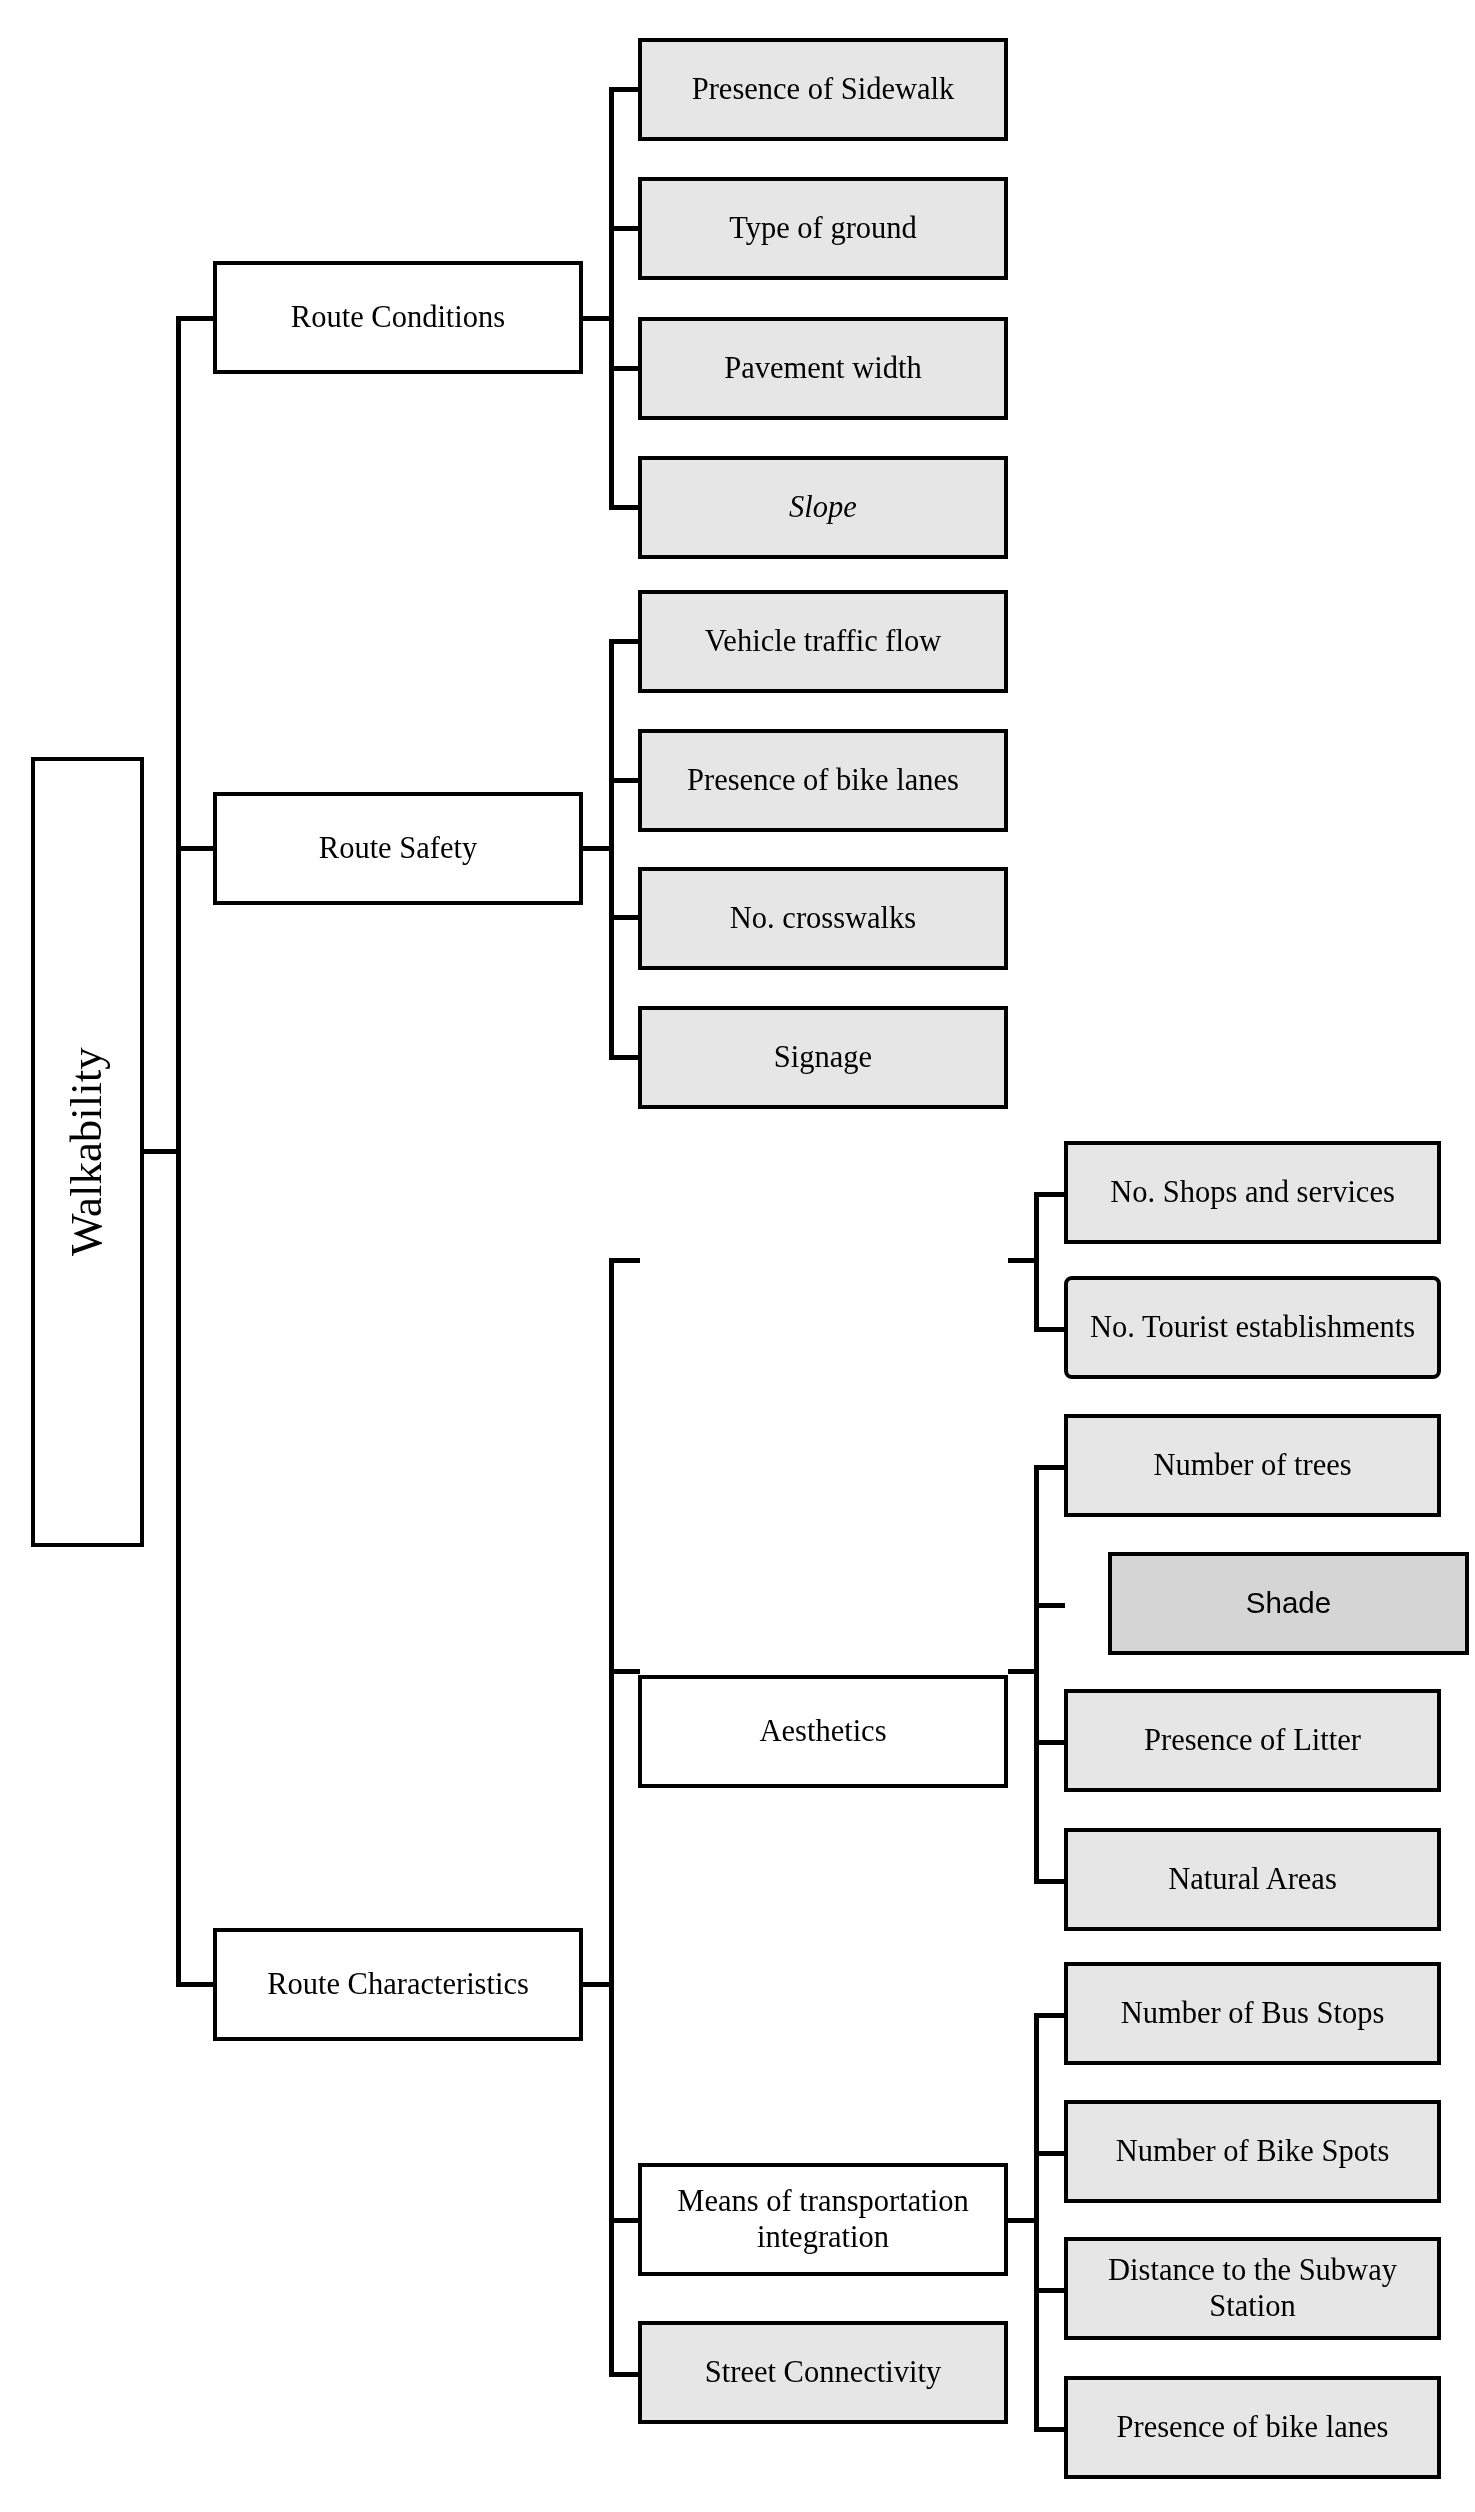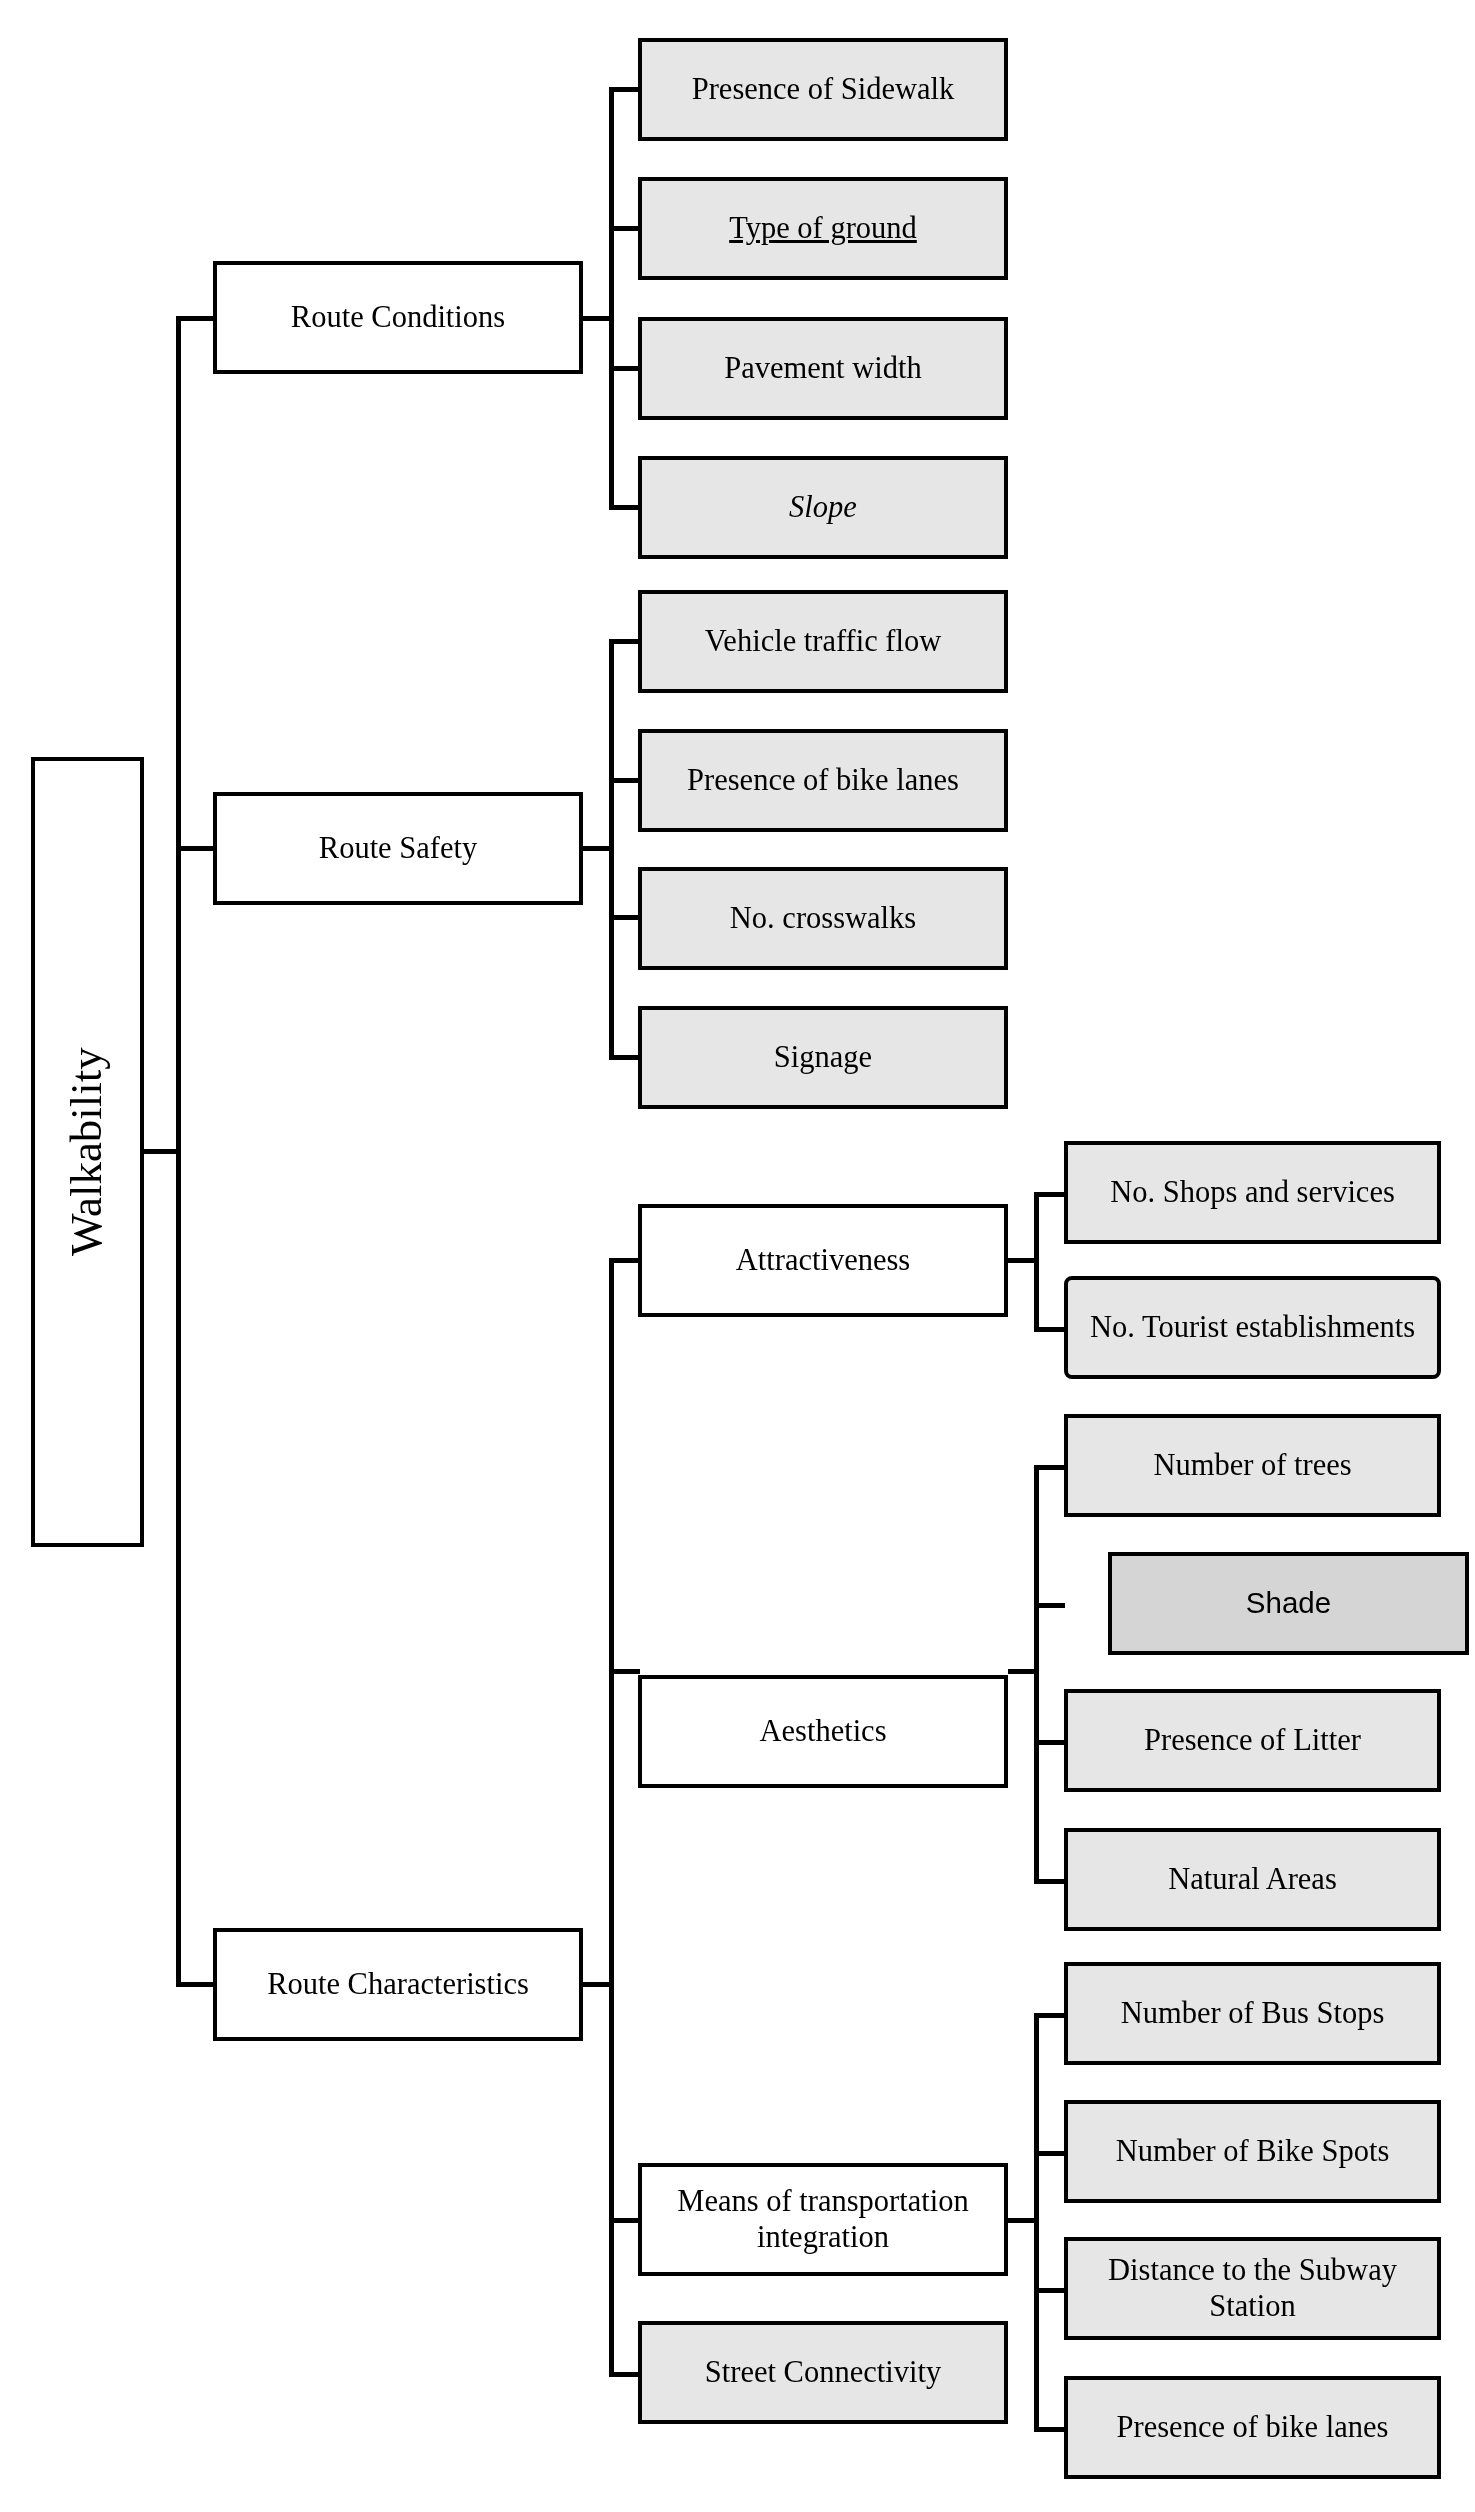--- a/index.html
+++ b/index.html
@@ -115,21 +115,21 @@
   <div class="node cat" style="left:213px;top:792px;width:370px;height:113px;">
     <span class="lbl">Route Safety</span>
   </div>
   <div class="node cat" style="left:213px;top:1928px;width:370px;height:113px;">
     <span class="lbl">Route Characteristics</span>
   </div>
 
   <div class="node leaf" style="left:638px;top:38px;width:370px;height:103px;">
     <span class="lbl">Presence of Sidewalk</span>
   </div>
-  <div class="node leaf" style="left:638px;top:177px;width:370px;height:103px;text-decoration:underline;">
+  <div class="node leaf" style="left:638px;top:177px;width:370px;height:103px;">
     <span class="lbl">Type of ground</span>
   </div>
   <div class="node leaf" style="left:638px;top:317px;width:370px;height:103px;">
     <span class="lbl">Pavement width</span>
   </div>
   <div class="node leaf" style="left:638px;top:456px;width:370px;height:103px;font-style:italic;">
     <span class="lbl">Slope</span>
   </div>
 
   <div class="node leaf" style="left:638px;top:590px;width:370px;height:103px;">
@@ -138,23 +138,20 @@
   <div class="node leaf" style="left:638px;top:729px;width:370px;height:103px;">
     <span class="lbl">Presence of bike lanes</span>
   </div>
   <div class="node leaf" style="left:638px;top:867px;width:370px;height:103px;">
     <span class="lbl">No. crosswalks</span>
   </div>
   <div class="node leaf" style="left:638px;top:1006px;width:370px;height:103px;">
     <span class="lbl">Signage</span>
   </div>
 
-  <div class="node cat" style="left:638px;top:1204px;width:370px;height:113px;">
-    <span class="lbl">Attractiveness</span>
-  </div>
   <div class="node cat" style="left:638px;top:1675px;width:370px;height:113px;">
     <span class="lbl">Aesthetics</span>
   </div>
   <div class="node cat" style="left:638px;top:2163px;width:370px;height:113px;">
     <span class="lbl">Means of transportation integration</span>
   </div>
   <div class="node leaf" style="left:638px;top:2321px;width:370px;height:103px;">
     <span class="lbl">Street Connectivity</span>
   </div>
 

